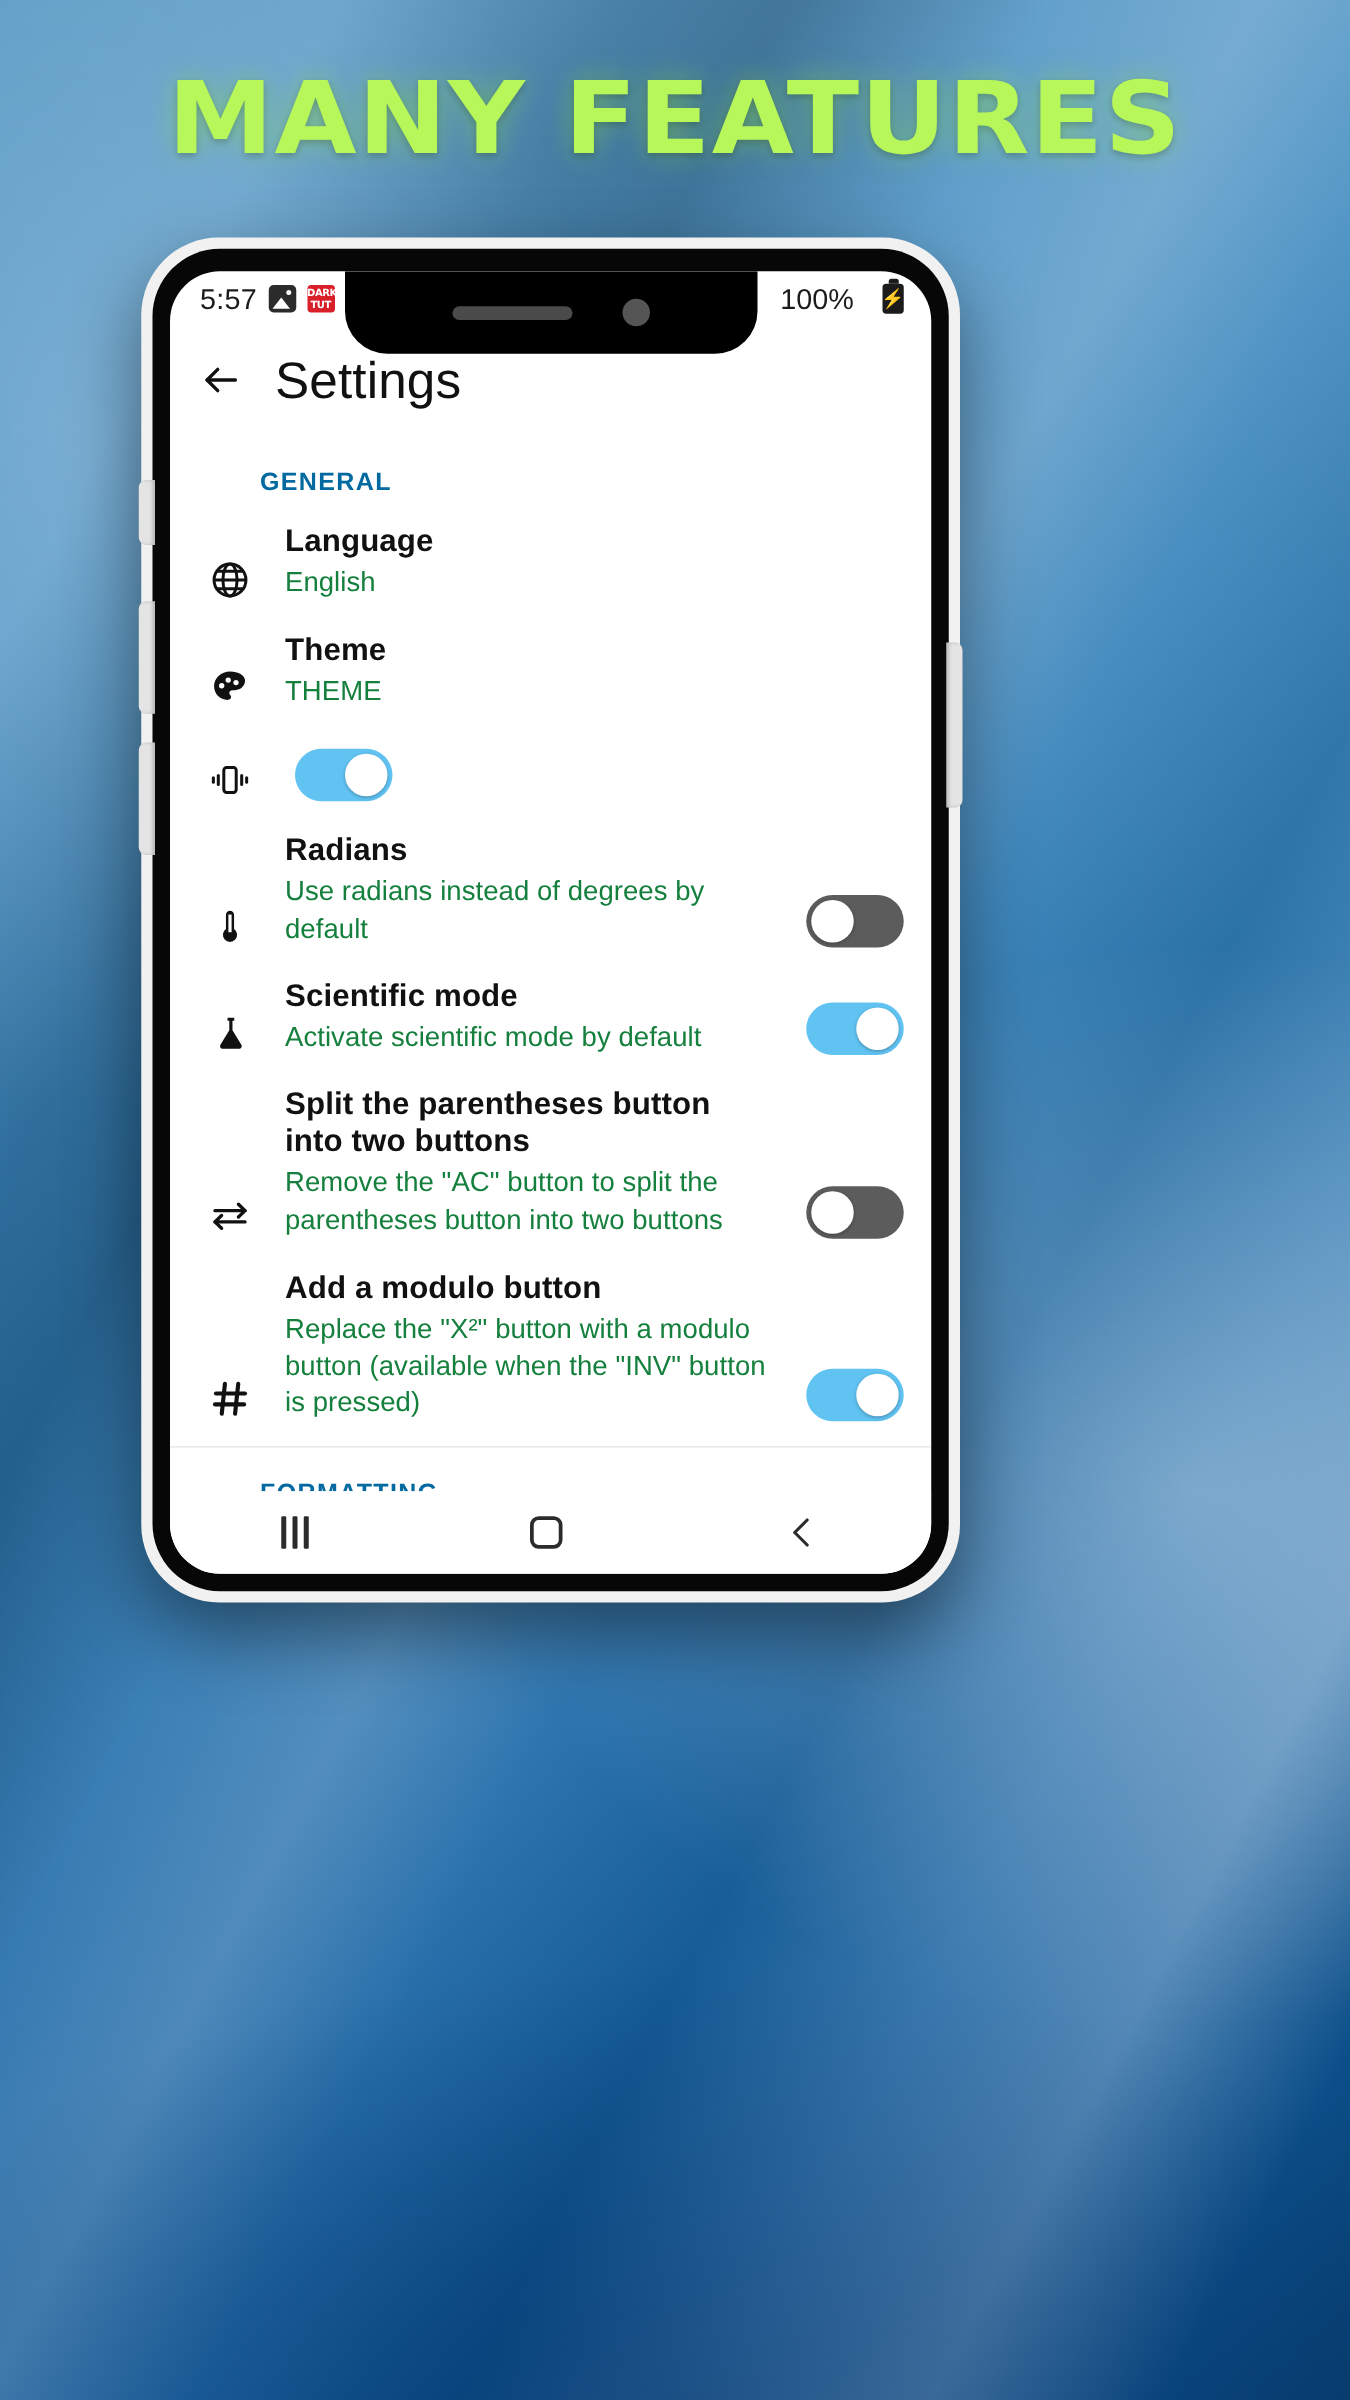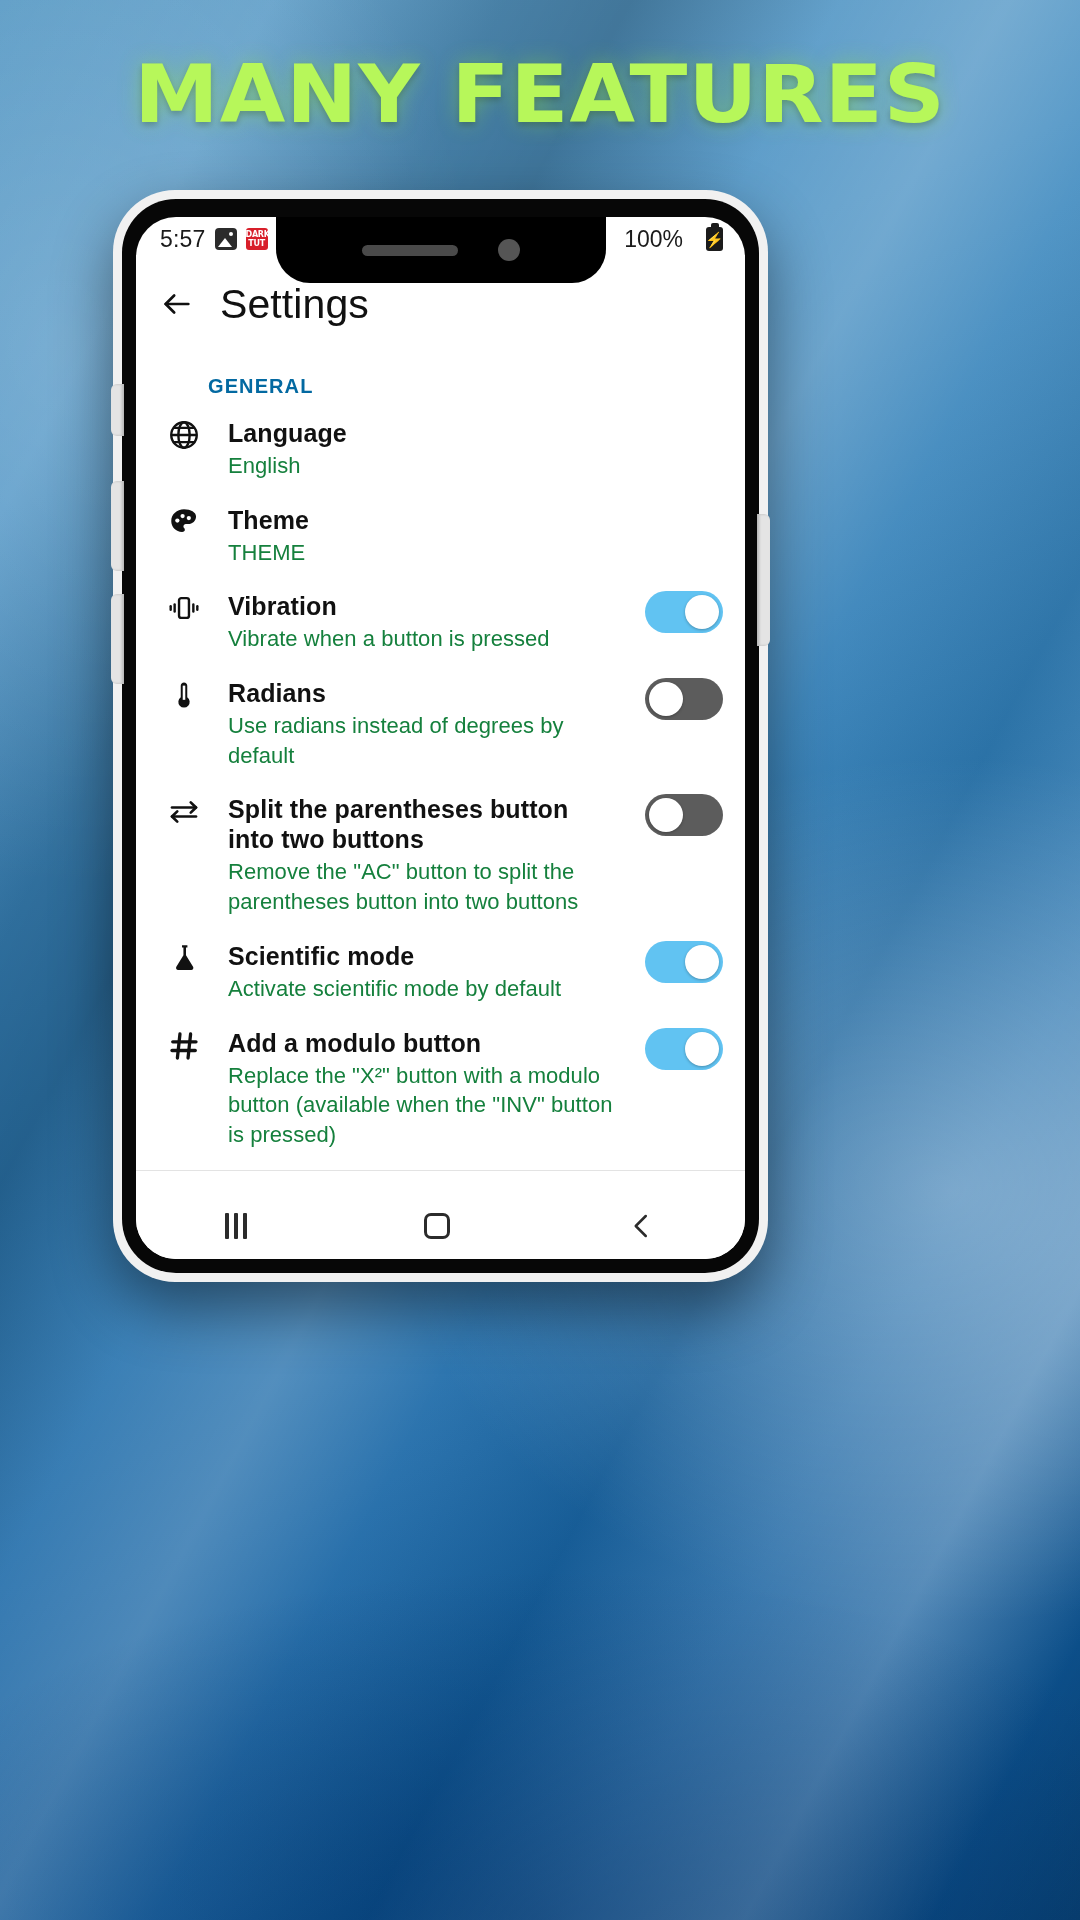--- a/index.html
+++ b/index.html
@@ -186,21 +186,21 @@
   }
   .section-header {
     color: #0369a1;
     font-size: 20px;
     font-weight: 700;
     letter-spacing: 1.1px;
     padding: 10px 24px 8px 72px;
   }
   .row {
     display: flex;
-    align-items: flex-start;
+    align-items: flex-end;
     padding: 12px 22px 12px 22px;
     gap: 18px;
     min-height: 74px;
   }
   .row-icon {
     width: 52px; flex: 0 0 52px;
     display: flex; align-items: center; justify-content: center;
     color: #111;
   }
   .row-icon svg { display: block; }
@@ -332,74 +332,70 @@
         <div class="row">
           <div class="row-icon">
             <svg width="34" height="34" viewBox="0 0 24 24" fill="none" stroke="#111" stroke-width="1.7" stroke-linecap="round">
               <rect x="8.5" y="5" width="7" height="14" rx="1.6"></rect>
               <line x1="5.4" y1="9.5" x2="5.4" y2="14.5"></line>
               <line x1="2.6" y1="10.7" x2="2.6" y2="13.3"></line>
               <line x1="18.6" y1="9.5" x2="18.6" y2="14.5"></line>
               <line x1="21.4" y1="10.7" x2="21.4" y2="13.3"></line>
             </svg>
           </div>
-          <div class="row-text">
-            <div class="row-title">Vibration</div>
-            <div class="row-sub">Vibrate when a button is pressed</div>
-          </div>
           <div class="toggle on">
               <div class="knob"></div>
             </div>
         </div>
 
         <div class="row">
           <div class="row-icon">
             <svg width="34" height="34" viewBox="0 0 24 24" fill="#111">
               <path d="M12 3.2c-1.3 0-2.3 1-2.3 2.3v8.1a4 4 0 1 0 4.6 0V5.5c0-1.3-1-2.3-2.3-2.3z"></path>
               <rect x="11.1" y="5.4" width="1.8" height="10" fill="#fff"></rect>
             </svg>
           </div>
           <div class="row-text">
             <div class="row-title">Radians</div>
             <div class="row-sub">Use radians instead of degrees by default</div>
           </div>
           <div class="toggle off">
+              <div class="knob"></div>
+            </div>
+        </div>
+
+        <div class="row">
+          <div class="row-icon">
+            <svg width="34" height="34" viewBox="0 0 24 24" fill="#111">
+              <path d="M9.6 3h4.8v1.6h-1V10l5 8.2c.6 1 -.1 2.3 -1.3 2.3H7.9c-1.2 0 -1.9 -1.3 -1.3 -2.3l5 -8.2V4.6h-1V3z"></path>
+            </svg>
+          </div>
+          <div class="row-text">
+            <div class="row-title">Scientific mode</div>
+            <div class="row-sub">Activate scientific mode by default</div>
+          </div>
+          <div class="toggle on">
               <div class="knob"></div>
             </div>
         </div>
 
         <div class="row">
           <div class="row-icon">
             <svg width="36" height="36" viewBox="0 0 24 24" fill="none" stroke="#111" stroke-width="1.8" stroke-linecap="round" stroke-linejoin="round">
               <line x1="4" y1="9" x2="20" y2="9"></line>
               <polyline points="16.5,5.6 20,9 16.5,12.4"></polyline>
               <line x1="20" y1="15" x2="4" y2="15"></line>
               <polyline points="7.5,11.6 4,15 7.5,18.4"></polyline>
             </svg>
           </div>
           <div class="row-text">
             <div class="row-title">Split the parentheses button into two buttons</div>
             <div class="row-sub">Remove the "AC" button to split the parentheses button into two buttons</div>
           </div>
           <div class="toggle off">
-              <div class="knob"></div>
-            </div>
-        </div>
-
-        <div class="row">
-          <div class="row-icon">
-            <svg width="34" height="34" viewBox="0 0 24 24" fill="#111">
-              <path d="M9.6 3h4.8v1.6h-1V10l5 8.2c.6 1 -.1 2.3 -1.3 2.3H7.9c-1.2 0 -1.9 -1.3 -1.3 -2.3l5 -8.2V4.6h-1V3z"></path>
-            </svg>
-          </div>
-          <div class="row-text">
-            <div class="row-title">Scientific mode</div>
-            <div class="row-sub">Activate scientific mode by default</div>
-          </div>
-          <div class="toggle on">
               <div class="knob"></div>
             </div>
         </div>
 
         <div class="row">
           <div class="row-icon">
             <svg width="36" height="36" viewBox="0 0 24 24" fill="none" stroke="#111" stroke-width="2.2" stroke-linecap="round">
               <line x1="9.3" y1="4" x2="7.6" y2="20"></line>
               <line x1="16.4" y1="4" x2="14.7" y2="20"></line>
               <line x1="4.5" y1="9.2" x2="20" y2="9.2"></line>

